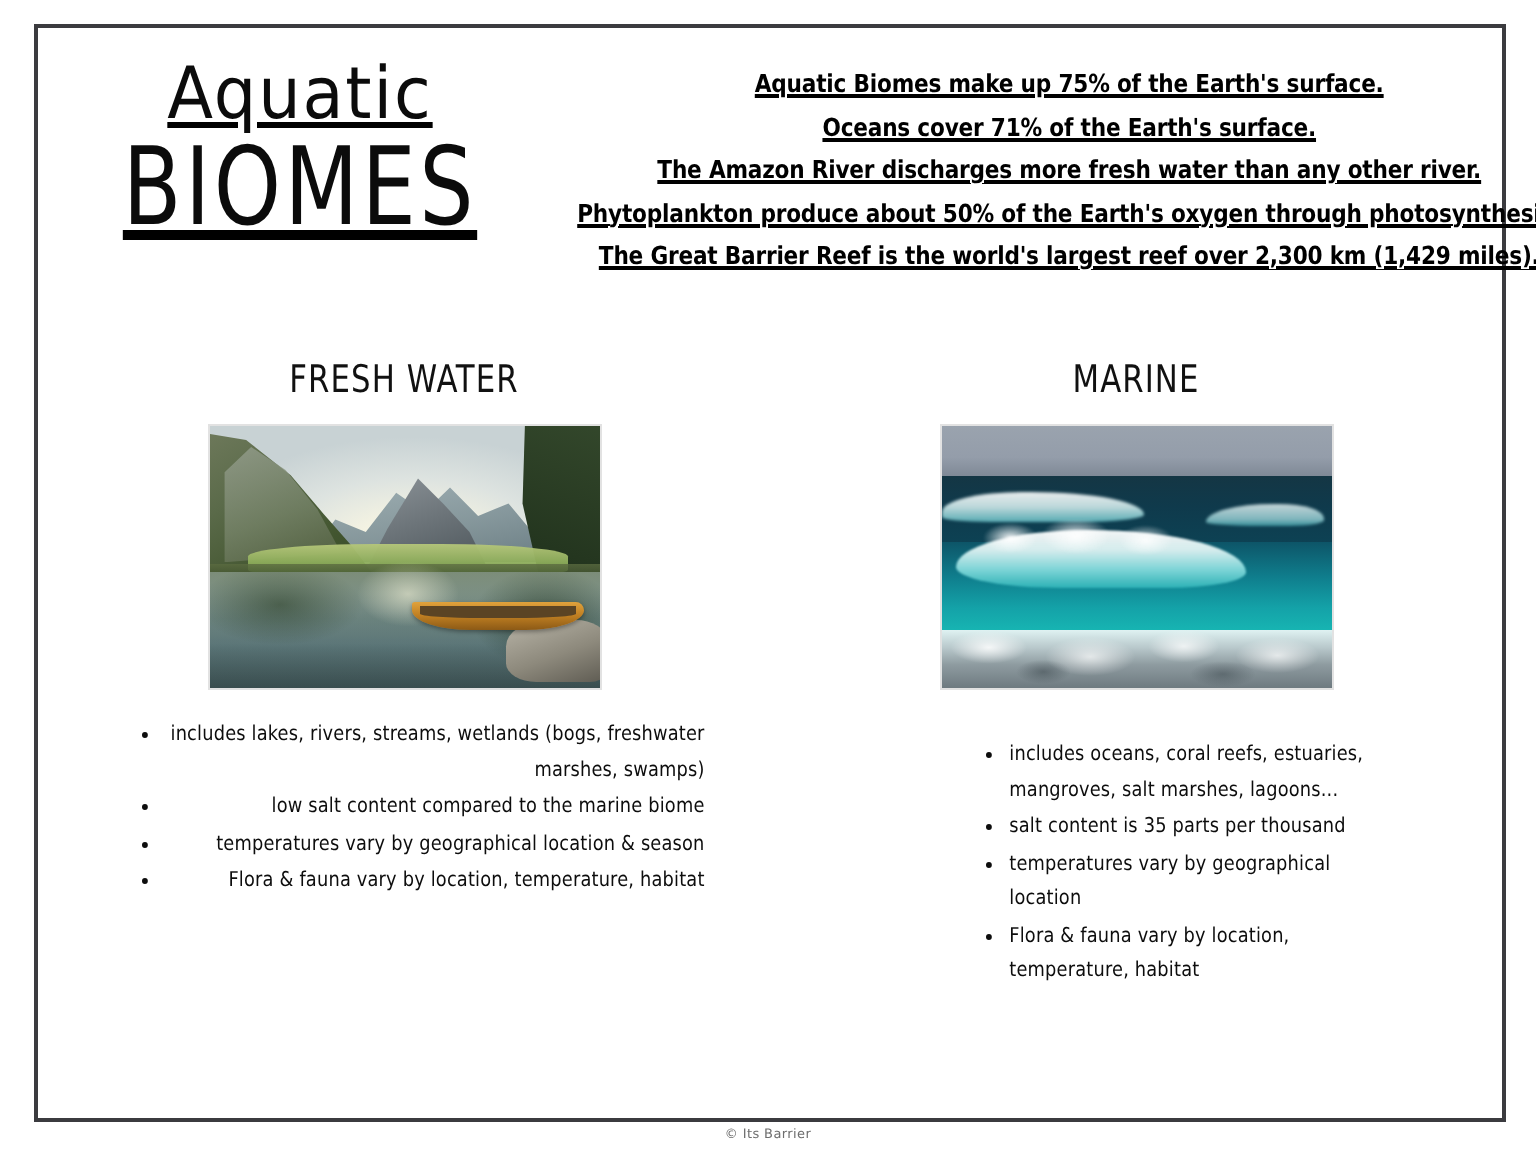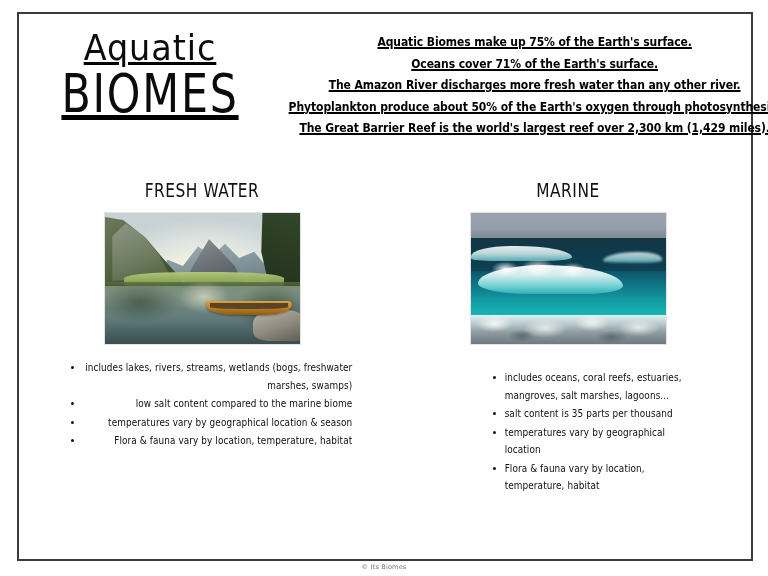--- a/index.html
+++ b/index.html
@@ -383,15 +383,15 @@
       <ul class="bullets">
         <li>includes oceans, coral reefs, estuaries, mangroves, salt marshes, lagoons...</li>
         <li>salt content is 35 parts per thousand</li>
         <li>temperatures vary by geographical location</li>
         <li>Flora &amp; fauna vary by location, temperature, habitat</li>
       </ul>
     </div>
 
   </div>
 
-  <div id="footer">© Its Biomes</div>
+  <div id="footer">© Its Barrier</div>
 
 </div>
 
 </body></html>

